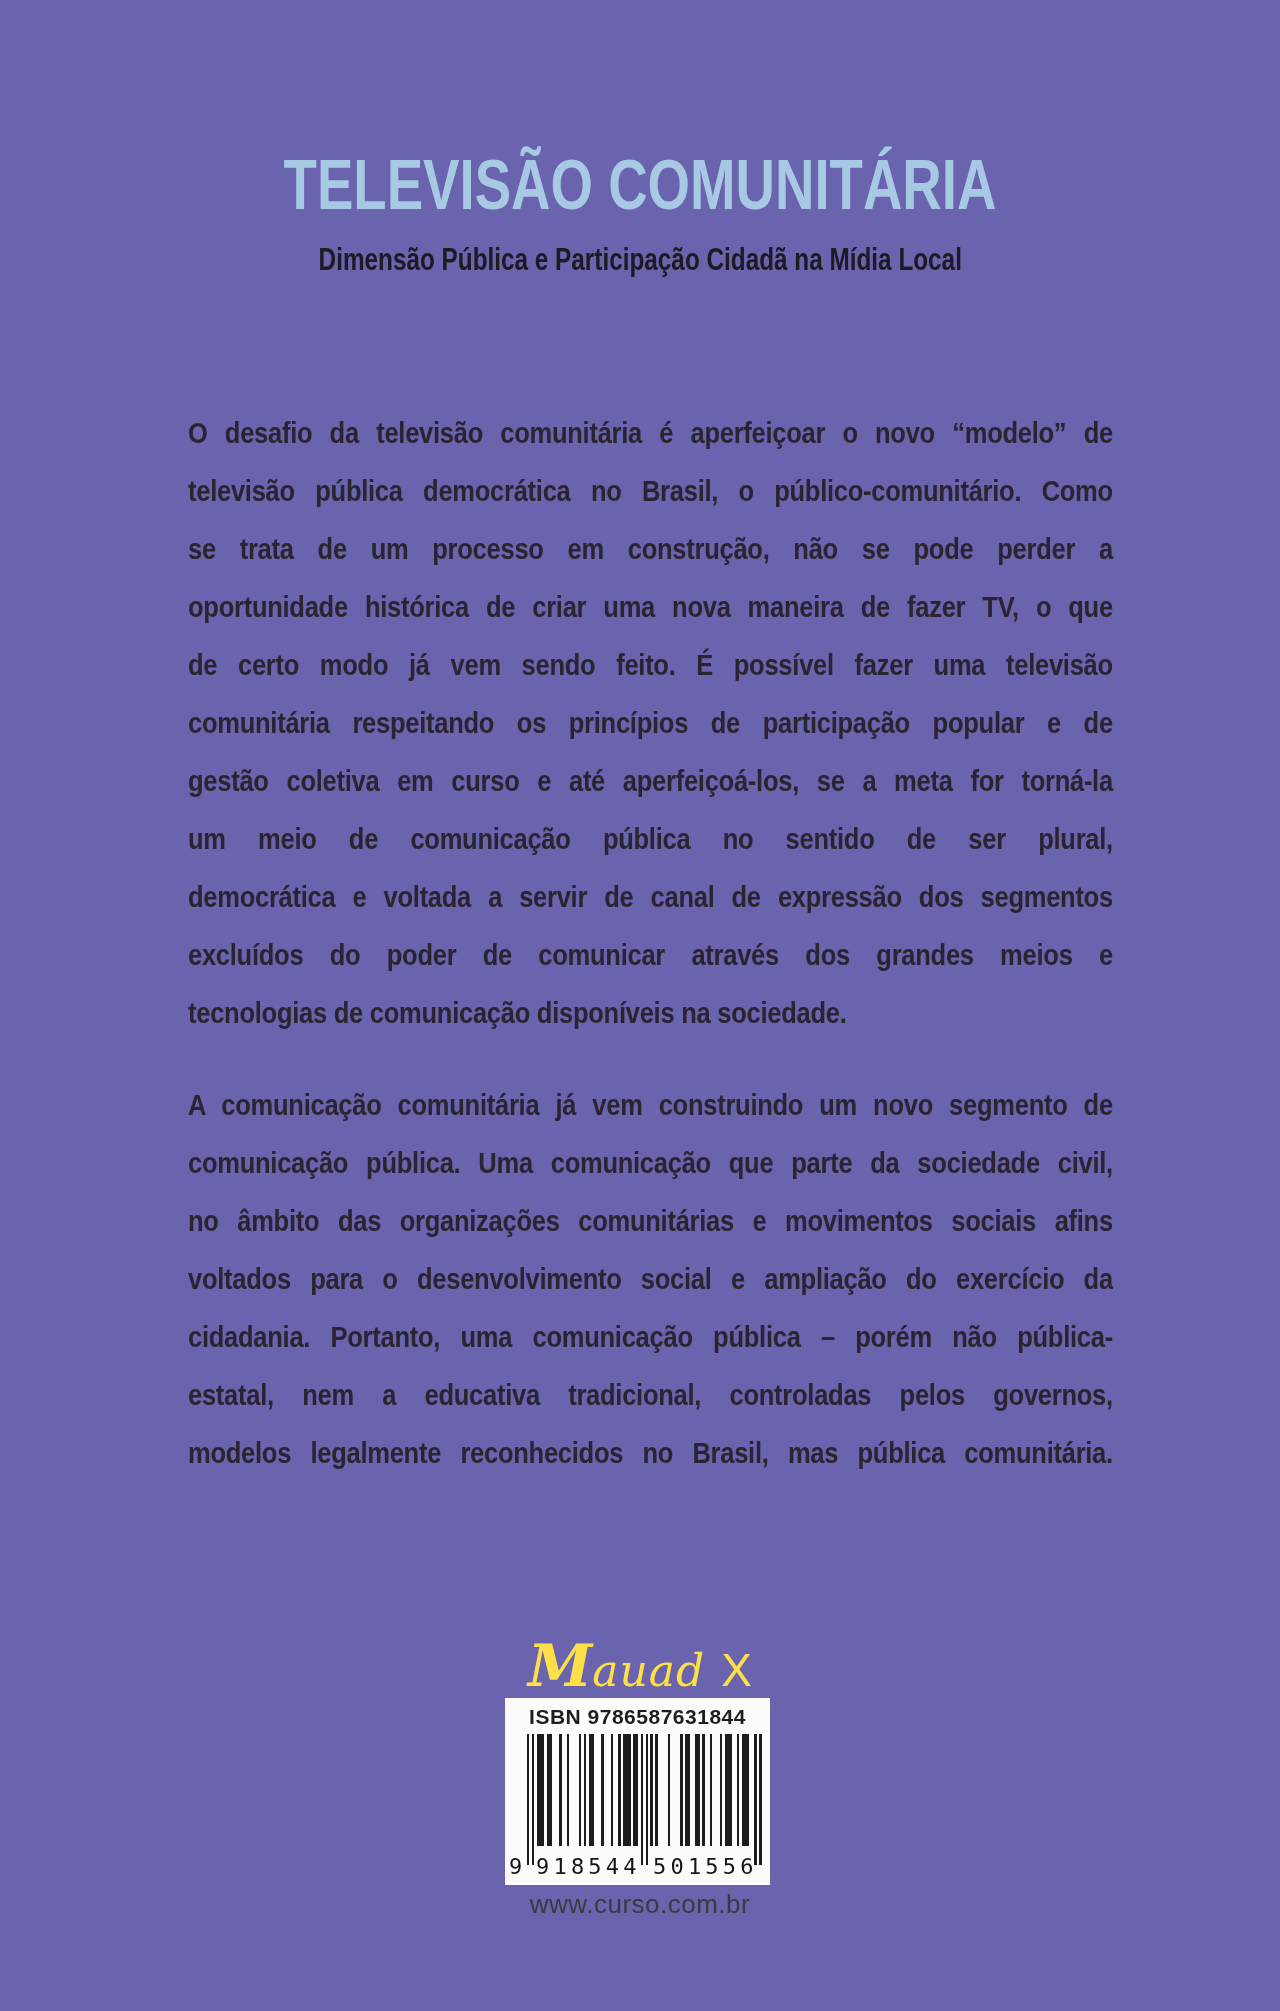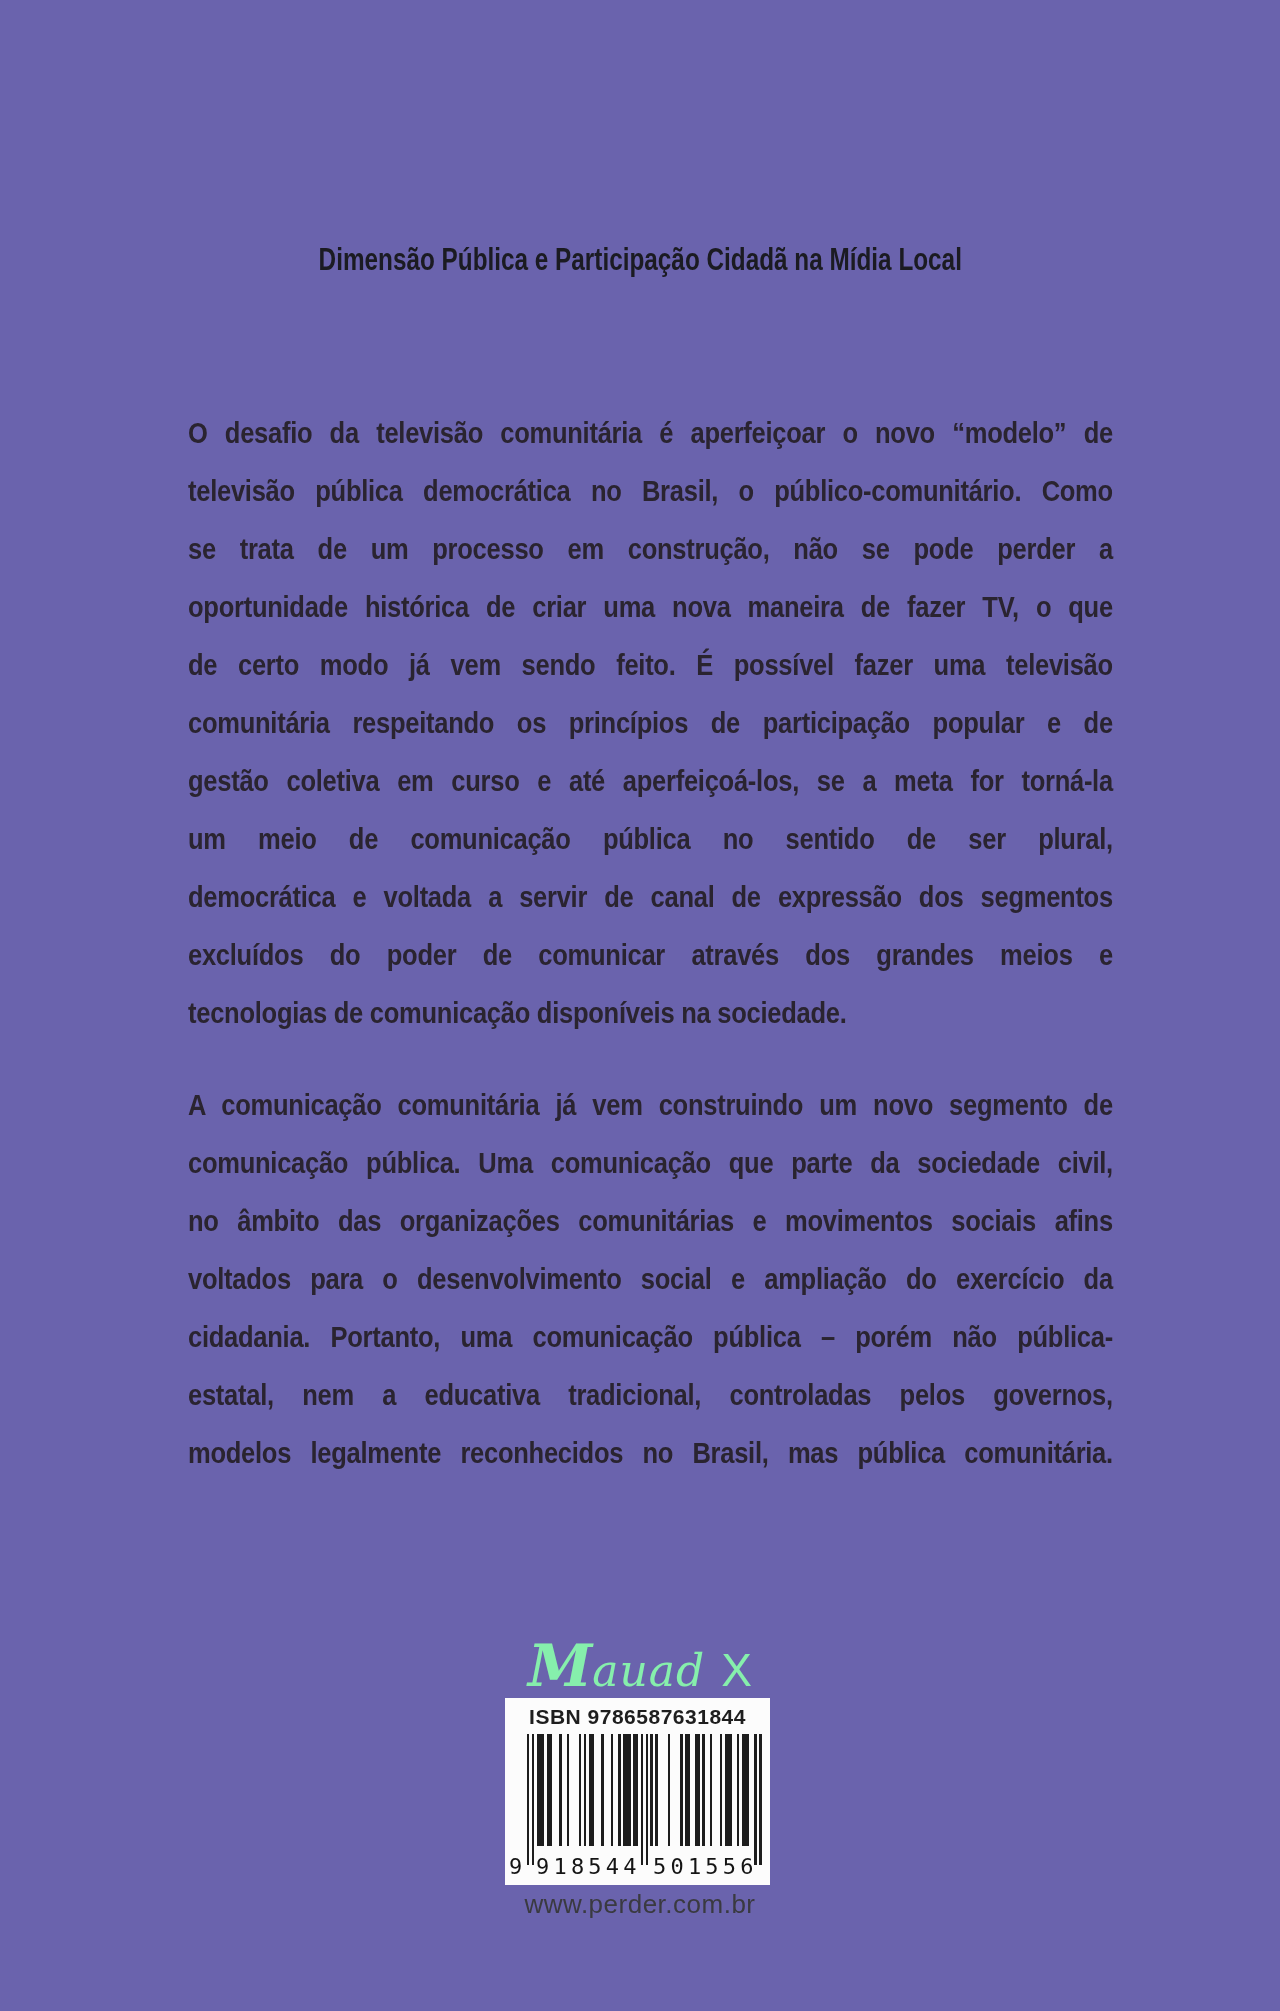--- a/index.html
+++ b/index.html
@@ -69,21 +69,21 @@
   }
   .bline.pend { text-align-last: left; }
   .bline.pgap { margin-top: 34px; }
 
   
   .logo {
     position: absolute;
     top: 1638px; left: 0;
     width: 100%;
     text-align: center;
-    color: #86efac;
+    color: #fde047;
     line-height: 56px;
     white-space: nowrap;
   }
   .logo-m   { font-family: "DejaVu Serif", serif; font-style: italic; font-weight: bold; font-size: 58px; }
   .logo-rest{ font-family: "DejaVu Serif", serif; font-style: italic; font-weight: 500; font-size: 44px; letter-spacing: 1px; }
   .logo-x   { font-family: "Liberation Sans", sans-serif; font-weight: 400; font-size: 46px; margin-left: 16px; }
 
   
   .bcbox {
     position: absolute;
@@ -130,20 +130,23 @@
     font-size: 26px;
     color: #3a3a40;
     letter-spacing: 0.5px;
   }
 </style>
 </head>
 <body>
 
 <div id="page">
 
+  <div class="title-wrap">
+    <span class="title-text">TELEVISÃO COMUNITÁRIA</span>
+  </div>
 
   <div class="subtitle-wrap">
     <span class="subtitle-text">Dimensão Pública e Participação Cidadã na Mídia Local</span>
   </div>
 
   <div class="body-block">
       <div class="bline">O desafio da televisão comunitária é aperfeiçoar o novo “modelo” de</div>
       <div class="bline">televisão pública democrática no Brasil, o público-comunitário. Como</div>
       <div class="bline">se trata de um processo em construção, não se pode perder a</div>
       <div class="bline">oportunidade histórica de criar uma nova maneira de fazer TV, o que</div>
@@ -266,15 +269,15 @@
         <div style="width: 1.05263%; height: 131px; background: transparent;"></div>
         <div style="width: 1.05263%; height: 131px; background: rgb(29, 29, 29);"></div>
       </div>
     <div class="bcdigits">
       <span class="bc9">9</span>
       <span class="bcg1">918544</span>
       <span class="bcg2">501556</span>
     </div>
   </div>
 
-  <div class="url">www.perder.com.br</div>
+  <div class="url">www.curso.com.br</div>
 
 </div>
 
 </body></html>

